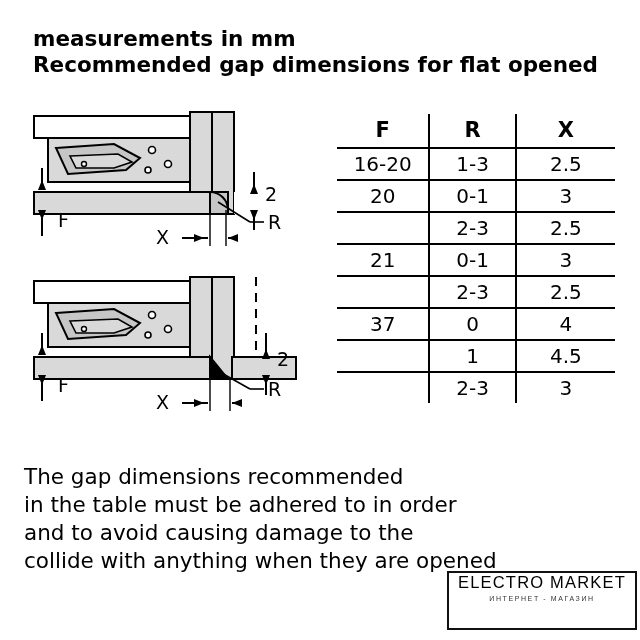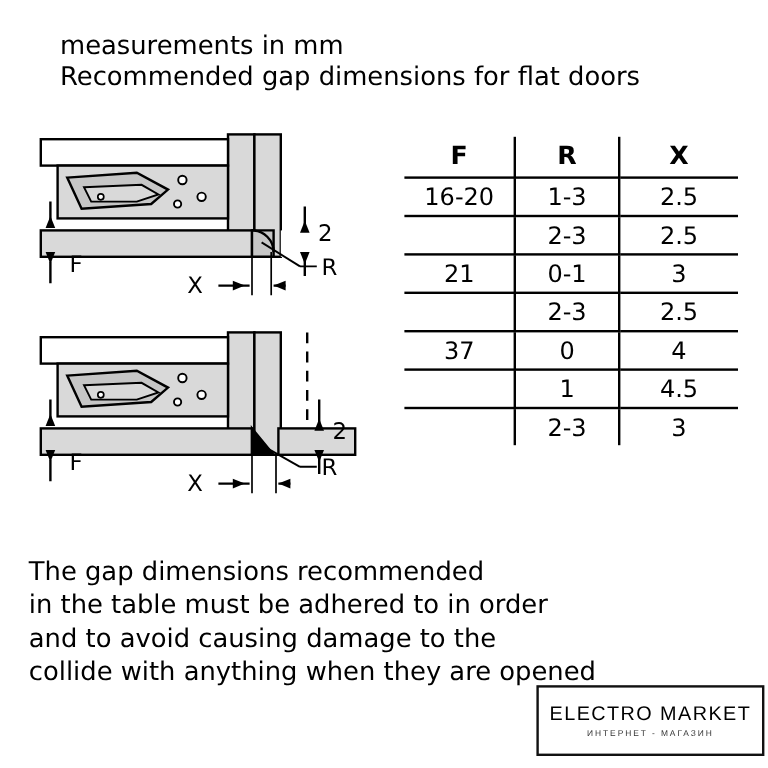--- a/index.html
+++ b/index.html
@@ -17,23 +17,24 @@
   }
   #page {
     position: relative;
     width: 640px;
     height: 640px;
   }
 
   
   .heading-block {
     position: absolute;
-    left: 50px;
+    left: 33px;
     top: 26px;
     width: 580px;
+    font-weight: bold;
   }
   .heading-line {
     font-size: 21.5px;
     line-height: 26px;
     letter-spacing: 0px;
     white-space: nowrap;
   }
 
   
   .drawing {
@@ -96,21 +97,20 @@
     position: absolute;
     left: 447px;
     top: 571px;
     width: 186px;
     height: 55px;
     background: #ffffff;
     border: 2px solid #111;
     display: flex;
     flex-direction: column;
     align-items: center;
-    justify-content: center;
   }
   #watermark .wm-main {
     font-size: 16.5px;
     letter-spacing: 1.2px;
     font-family: "Liberation Sans", sans-serif;
   }
   #watermark .wm-sub {
     font-size: 7px;
     letter-spacing: 1.6px;
     margin-top: 3px;
@@ -122,21 +122,21 @@
     font-family: "DejaVu Sans", sans-serif;
   }
 </style>
 </head>
 <body>
 
 <div id="page">
 
   <div class="heading-block">
     <div class="heading-line">measurements in mm</div>
-    <div class="heading-line">Recommended gap dimensions for flat doors</div>
+    <div class="heading-line">Recommended gap dimensions for flat opened</div>
   </div>
 
   <div class="drawing" id="drawing-top">
     <svg width="300" height="160" viewBox="0 0 300 160">
 
       <rect x="168" y="2" width="22" height="102" fill="#d9d9d9" stroke="#000" stroke-width="2"></rect>
       <rect x="190" y="2" width="22" height="102" fill="#d9d9d9" stroke="#000" stroke-width="2"></rect>
 
       <rect x="12" y="6" width="156" height="22" fill="#ffffff" stroke="#000" stroke-width="2"></rect>
 
@@ -240,20 +240,25 @@
         <th class="col-x">X</th>
       </tr>
     </thead>
     <tbody>
       <tr>
         <td>16-20</td>
         <td>1-3</td>
         <td>2.5</td>
       </tr>
       <tr>
+        <td>20</td>
+        <td>0-1</td>
+        <td>3</td>
+      </tr>
+      <tr>
         <td class="noline"></td>
         <td>2-3</td>
         <td>2.5</td>
       </tr>
       <tr>
         <td>21</td>
         <td>0-1</td>
         <td>3</td>
       </tr>
       <tr>

